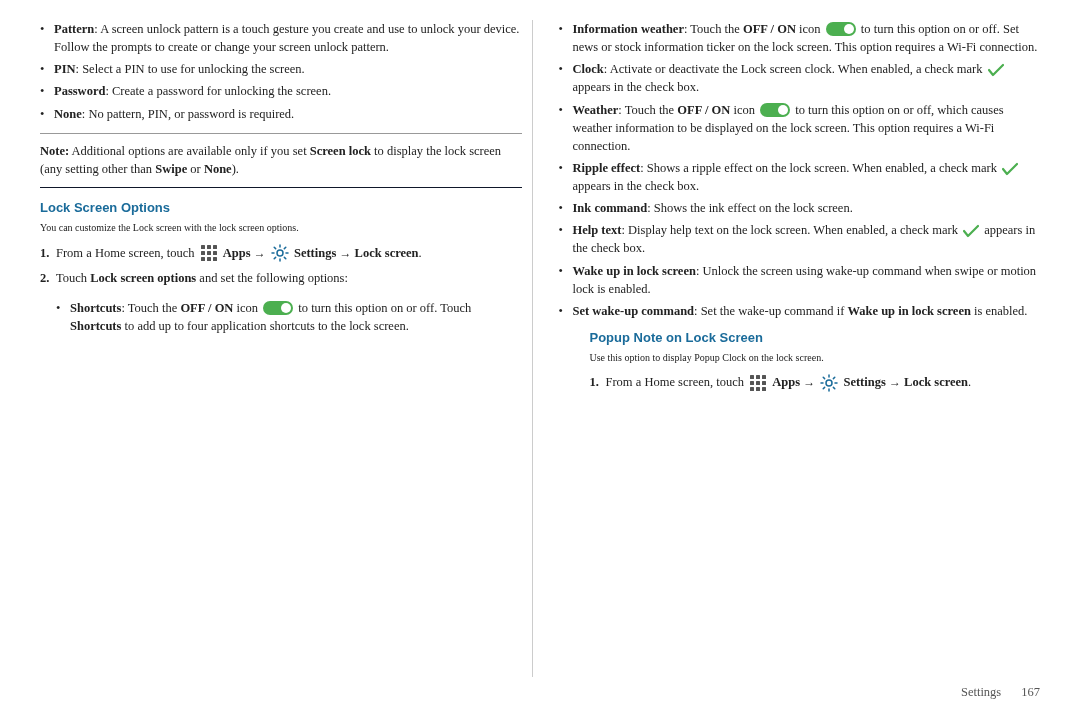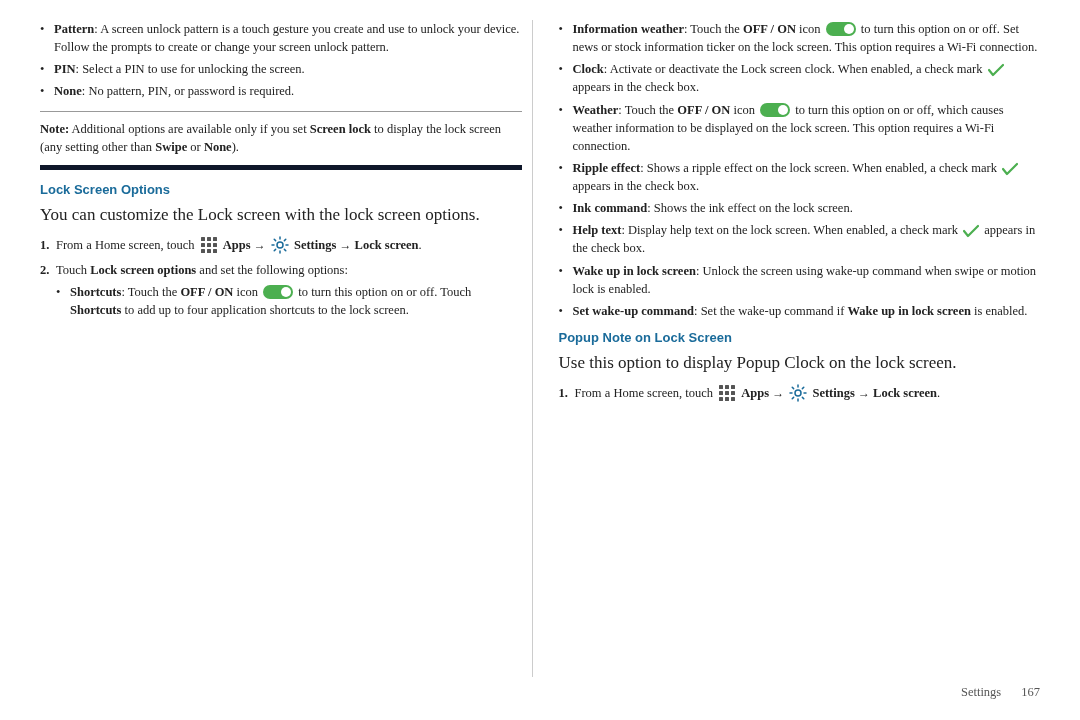--- a/index.html
+++ b/index.html
@@ -52,37 +52,37 @@
     }
 
     .bullet-list li::before {
       content: '•';
       position: absolute;
       left: 0;
     }
 
     .note-box {
       border-top: 1px solid #999;
-      border-bottom: 5px solid #0f172a;
+      border-bottom: 1px solid #0f172a;
       padding: 8px 0;
       margin-bottom: 12px;
       font-size: 12.5px;
       line-height: 1.5;
     }
 
     .section-heading {
       color: #1a6b9a;
       font-size: 13px;
       font-weight: bold;
       margin-bottom: 6px;
       font-family: Arial, sans-serif;
     }
 
     .section-para {
-      font-size: 17px;
+      font-size: 10px;
       line-height: 1.45;
       margin-bottom: 8px;
     }
 
     .numbered-list {
       list-style: none;
       margin-bottom: 8px;
     }
 
     .numbered-list > li {
@@ -94,21 +94,21 @@
     }
 
     .numbered-list > li .num {
       position: absolute;
       left: 0;
       font-weight: bold;
     }
 
     .sub-bullet {
       list-style: none;
-      margin-top: 4px;
+      margin-top: 12px;
     }
 
     .sub-bullet li {
       padding-left: 14px;
       position: relative;
       margin-bottom: 4px;
       font-size: 12.5px;
       line-height: 1.45;
     }
 
@@ -209,20 +209,23 @@
 <div class="page">
   <div class="columns">
 
     <div class="col-left">
       <ul class="bullet-list">
         <li>
           <strong>Pattern</strong>: A screen unlock pattern is a touch gesture you create and use to unlock your device. Follow the prompts to create or change your screen unlock pattern.
         </li>
         <li>
           <strong>PIN</strong>: Select a PIN to use for unlocking the screen.
+        </li>
+        <li>
+          <strong>Password</strong>: Create a password for unlocking the screen.
         </li>
         <li>
           <strong>None</strong>: No pattern, PIN, or password is required.
         </li>
       </ul>
 
       <div class="note-box">
         <strong>Note:</strong> Additional options are available only if you set <strong>Screen lock</strong> to display the lock screen (any setting other than <strong>Swipe</strong> or <strong>None</strong>).
       </div>
 
@@ -314,21 +317,21 @@
           appears in the check box.
         </li>
         <li>
           <strong>Wake up in lock screen</strong>: Unlock the screen using wake-up command when swipe or motion lock is enabled.
         </li>
         <li>
           <strong>Set wake-up command</strong>: Set the wake-up command if <strong>Wake up in lock screen</strong> is enabled.
         </li>
       </ul>
 
-      <div style="margin-top: 10px;">
+      <div style="margin-top: 10px; margin-left: 31px;">
         <div class="section-heading">Popup Note on Lock Screen</div>
         <p class="section-para">
           Use this option to display Popup Clock on the lock screen.
         </p>
         <ol class="numbered-list">
           <li>
             <span class="num"><strong>1.</strong></span>
             From a Home screen, touch
             <span class="apps-icon">
               <svg viewBox="0 0 18 18" fill="none">

